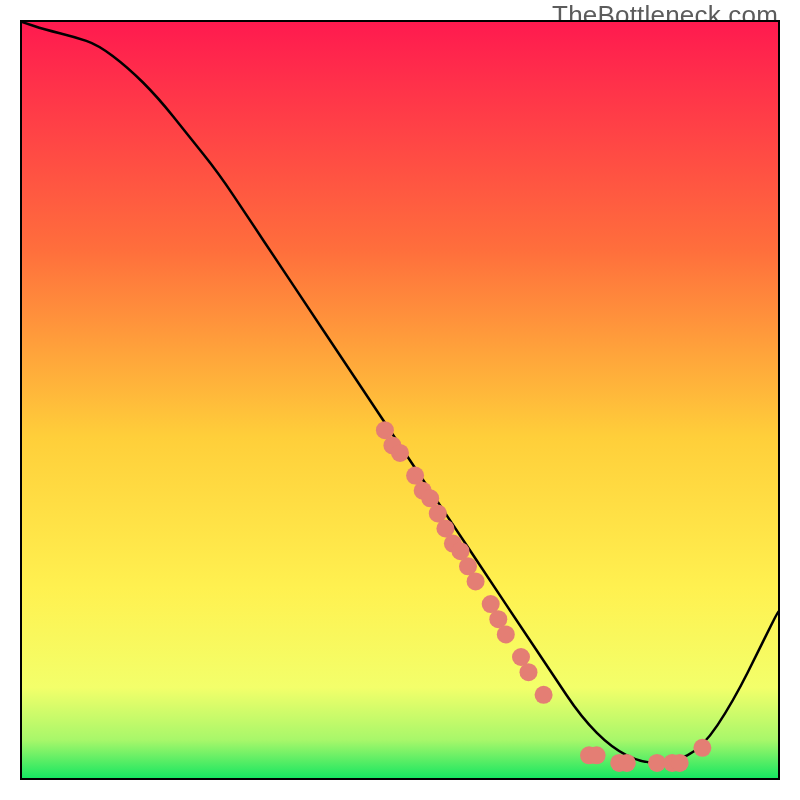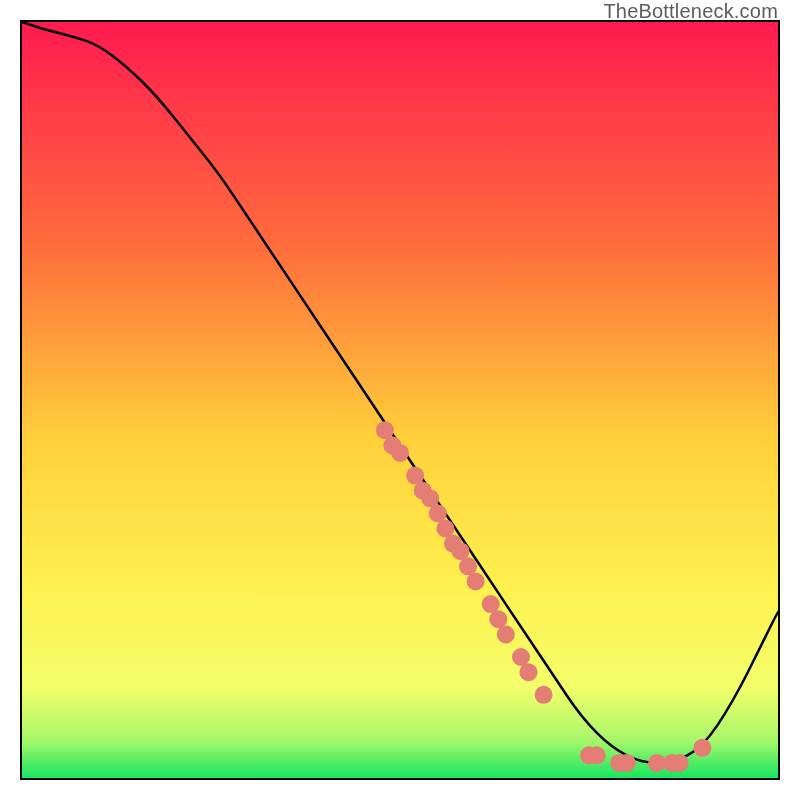--- a/index.html
+++ b/index.html
@@ -23,21 +23,21 @@
     width: 760px;
     height: 760px;
     border: 2px solid #000;
     box-sizing: border-box;
     overflow: hidden;
   }
   .attribution {
     position: absolute;
     top: 0;
     right: 22px;
-    font-size: 20px;
+    font-size: 26px;
     font-weight: 500;
     color: #5c5c5c;
     letter-spacing: 0.2px;
   }
   svg.bg {
     position: absolute;
     inset: 0;
     width: 100%;
     height: 100%;
     display: block;

